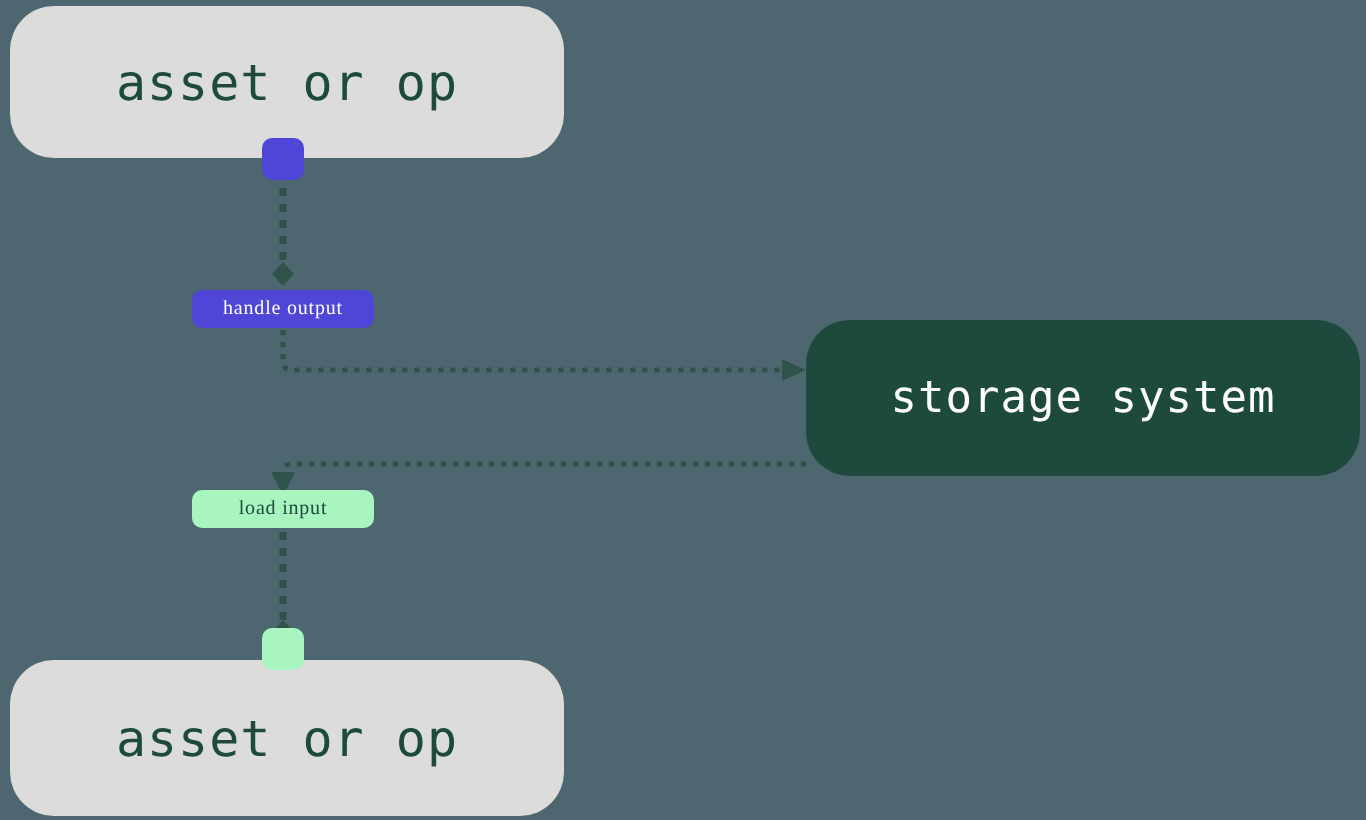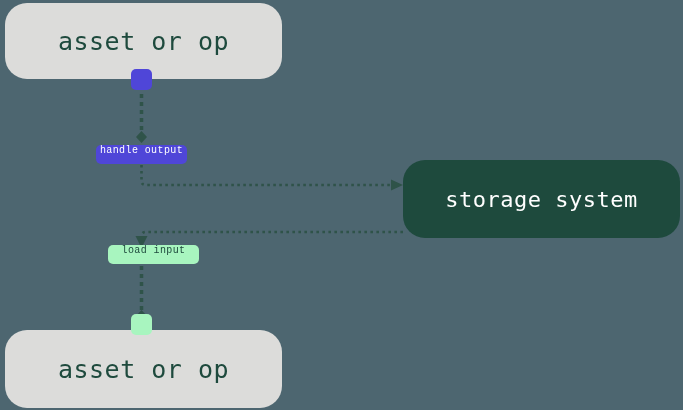--- a/index.html
+++ b/index.html
@@ -46,39 +46,39 @@
   }
   #asset-top   { left: 5px;   top: 3px;   width: 277px; height: 76px; }
   #io-manager  { left: 2px;   top: 158px; width: 281px; height: 86px; }
   #storage     { left: 403px; top: 160px; width: 277px; height: 78px; }
   #asset-bottom{ left: 5px;   top: 330px; width: 277px; height: 78px; }
 
   .edge-label {
     position: absolute;
     box-sizing: border-box;
     display: flex;
-    align-items: flex-start;
+    align-items: center;
     justify-content: center;
     border-radius: 5px;
-    font-family: Liberation Mono, monospace;
+    font-family: Liberation Serif, serif;
     font-size: 10px;
     letter-spacing: 0.4px;
     white-space: nowrap;
     z-index: 6;
   }
   .label-output {
     background: #4f46d8;
     color: #ffffff;
   }
   .label-input {
     background: #a8f5bf;
     color: #1e4a3d;
   }
   #label-handle-output { left: 96px; top: 145px; width: 91px; height: 19px; }
-  #label-load-input    { left: 108px; top: 245px; width: 91px; height: 19px; }
+  #label-load-input    { left: 96px; top: 245px; width: 91px; height: 19px; }
 
   .port {
     position: absolute;
     width: 21px;
     height: 21px;
     border-radius: 5px;
     z-index: 7;
   }
   #port-output { left: 131px; top: 69px;  background: #4f46d8; }
   #port-input  { left: 131px; top: 314px; background: #a8f5bf; }

